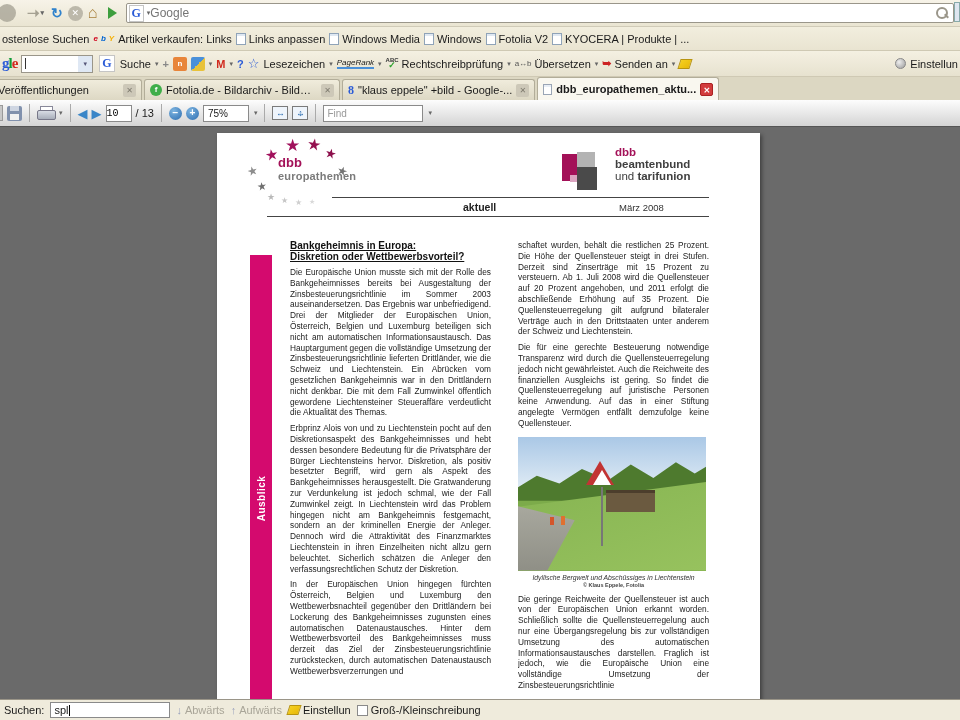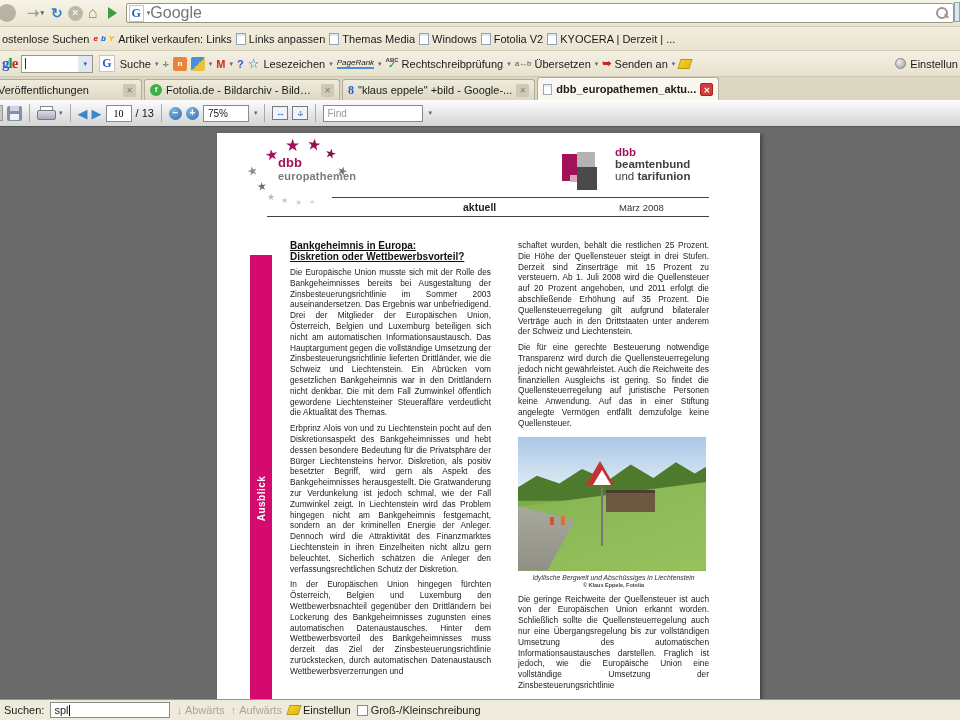--- a/index.html
+++ b/index.html
@@ -26,21 +26,21 @@
   .reficon { color:#2f82cc; font-size:14px; font-weight:bold; }
   .stopicon { width:15px; height:15px; border-radius:50%; background:#bcb8aa; color:#fff; font-size:9px; display:flex; align-items:center; justify-content:center; }
   .homeicon { color:#a8803c; font-size:16px; }
   .urlbox { flex:0 0 560px; height:20px; background:#fff; border:1px solid #9a968a; border-radius:2px; display:flex; align-items:center; padding:0 2px; }
   .urlbox input { flex:1; border:none; outline:none; font-size:11px; font-family:"Liberation Sans",sans-serif; color:#111; background:transparent; }
   .favdoc { width:10px; height:12px; border:1px solid #9aa5b5; background:#fff; margin:0 4px 0 2px; }
   .dropbtn { width:15px; height:16px; display:flex; align-items:center; justify-content:center; background:linear-gradient(#f5f2e8,#ddd8c6); border:1px solid #b5b0a0; border-radius:2px; font-size:7px; color:#555; }
   .gobtn { width:20px; height:18px; display:flex; align-items:center; justify-content:center; }
   .gotri { width:0; height:0; border-left:9px solid #3d9e3d; border-top:6px solid transparent; border-bottom:6px solid transparent; }
   .gsearch { flex:1; height:20px; background:#fff; border:1px solid #9a968a; border-radius:2px; display:flex; align-items:center; margin-right:2px; }
-  .gsearch input { flex:1; border:none; outline:none; font-size:16px; font-family:"Liberation Sans",sans-serif; background:transparent; }
+  .gsearch input { flex:1; border:none; outline:none; font-size:12px; font-family:"Liberation Sans",sans-serif; background:transparent; }
   .glogo-g { font-family:"Liberation Serif",serif; font-weight:bold; color:#2a5bd7; border:1px solid #c5c5c5; padding:0 2px; margin:1px 2px; font-size:12px; background:#fff; }
   .magnifier { position:relative; width:14px; height:14px; margin:0 4px; }
   .magnifier::before { content:""; position:absolute; left:1px; top:1px; width:8px; height:8px; border:2px solid #9a968a; border-radius:50%; }
   .magnifier::after { content:""; position:absolute; left:9px; top:9px; width:5px; height:2px; background:#9a968a; transform:rotate(45deg); }
   .edge-sliver { position:absolute; right:0; top:2px; width:6px; height:20px; background:#dfe6f0; border:1px solid #8aa; }
 
   
   .bm { display:flex; align-items:center; gap:3px; white-space:nowrap; color:#1a1a1a; }
   .pageico { width:10px; height:12px; background:#fff; border:1px solid #8fa3b8; box-shadow:inset 0 2px 0 #dfe8f2; }
   .ebay span { font-size:8px; font-weight:bold; font-style:italic; }
@@ -70,21 +70,21 @@
 
   
   .sliver { width:5px; height:16px; background:#c8c8c8; border:1px solid #999; margin-left:-6px; }
   .floppy { position:relative; width:15px; height:15px; background:#8191ad; border-radius:2px; }
   .floppy::before { content:""; position:absolute; left:3px; top:0; width:9px; height:5px; background:#cfd6e2; }
   .floppy::after { content:""; position:absolute; left:3px; bottom:1px; width:9px; height:6px; background:#f2f2f2; }
   .printer { position:relative; width:17px; height:14px; }
   .printer::before { content:""; position:absolute; left:3px; top:0; width:11px; height:5px; background:#fff; border:1px solid #889; }
   .printer::after { content:""; position:absolute; left:0; top:4px; width:17px; height:8px; background:linear-gradient(#d8dce4,#a8aeba); border:1px solid #778; border-radius:2px; }
   .navarr { color:#3a86c8; font-size:13px; }
-  .pagein { width:26px; height:17px; border:1px solid #8a8a8a; background:#fff; text-align:center; font-size:10px; font-family:Liberation Serif, serif; }
+  .pagein { width:26px; height:17px; border:1px solid #8a8a8a; background:#fff; font-size:10px; font-family:Liberation Mono, monospace; }
   .zoomcircle { width:13px; height:13px; border-radius:50%; background:radial-gradient(circle at 35% 30%,#7db4e0,#2d6db0); color:#fff; font-size:10px; font-weight:bold; display:flex; align-items:center; justify-content:center; line-height:0; }
   .zoombox { width:46px; height:17px; border:1px solid #8a8a8a; background:#fff; font-size:10px; padding:2px 4px; }
   .fitbox { position:relative; width:16px; height:14px; border:1px solid #7a7a7a; background:#eef4fb; color:#2d6db0; font-size:9px; display:flex; align-items:center; justify-content:center; }
   .fitbox .v { position:absolute; }
   .findin { width:100px; height:17px; border:1px solid #8a8a8a; background:#fff; font-size:10px; font-family:"Liberation Sans",sans-serif; padding:0 3px; }
   .findin::placeholder { color:#9a9a9a; }
 
   
   .fb-input { width:120px; height:16px; border:1px solid #8a8a8a; background:#fff; display:flex; align-items:center; padding:0 3px; font-size:11px; }
   .fb-cursor { width:1px; height:11px; background:#000; margin-left:1px; }
@@ -167,33 +167,33 @@
       </span>
     <span class="bm">
         <span>Artikel verkaufen: Links</span>
       </span>
     <span class="bm">
         <span class="pageico"></span>
         <span>Links anpassen</span>
       </span>
     <span class="bm">
         <span class="pageico"></span>
-        <span>Themas Media</span>
+        <span>Windows Media</span>
       </span>
     <span class="bm">
         <span class="pageico"></span>
         <span>Windows</span>
       </span>
     <span class="bm">
         <span class="pageico"></span>
         <span>Fotolia V2</span>
       </span>
     <span class="bm">
         <span class="pageico"></span>
-        <span>KYOCERA | Derzeit | ...</span>
+        <span>KYOCERA | Produkte | ...</span>
       </span>
   </div>
 
   <div class="row gbar">
     <span class="glogo-part"><span style="color:#2a5bd7">g</span><span style="color:#109c38">l</span><span style="color:#d02a1e">e</span></span>
     <span class="ginput">
         <span class="cursorbar"></span>
         <span class="dd">▾</span>
       </span>
     <span class="bm">

